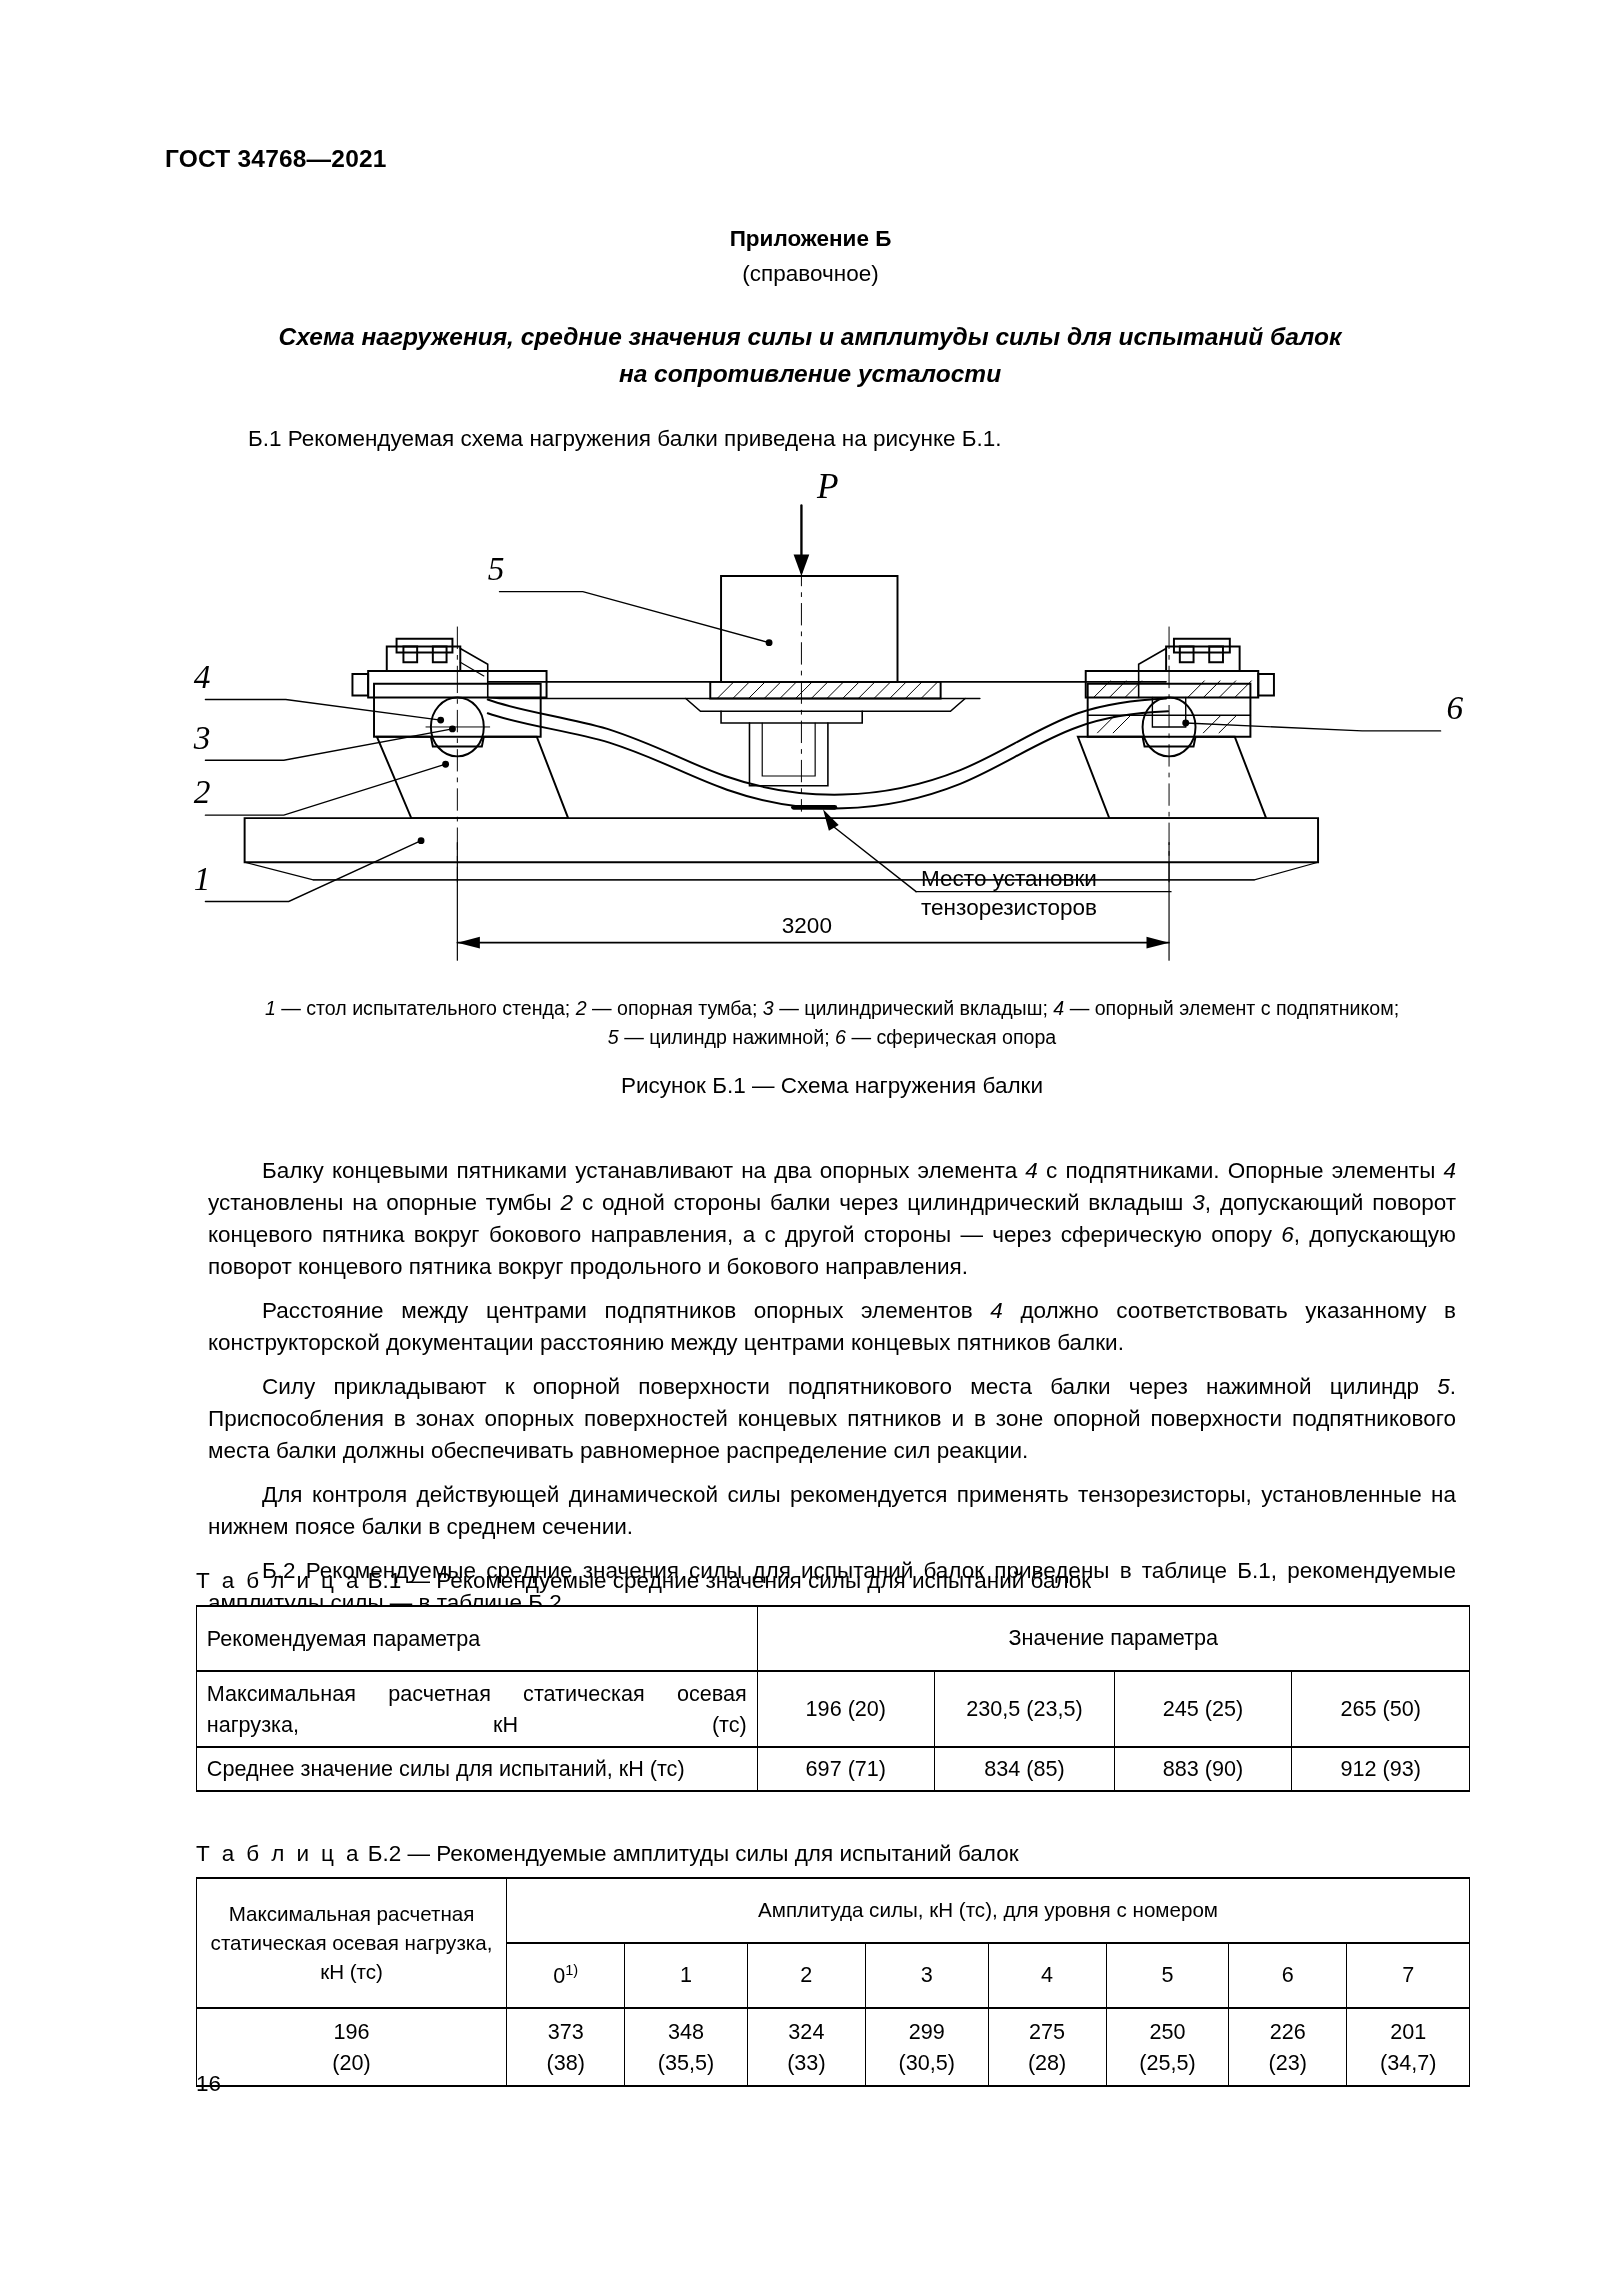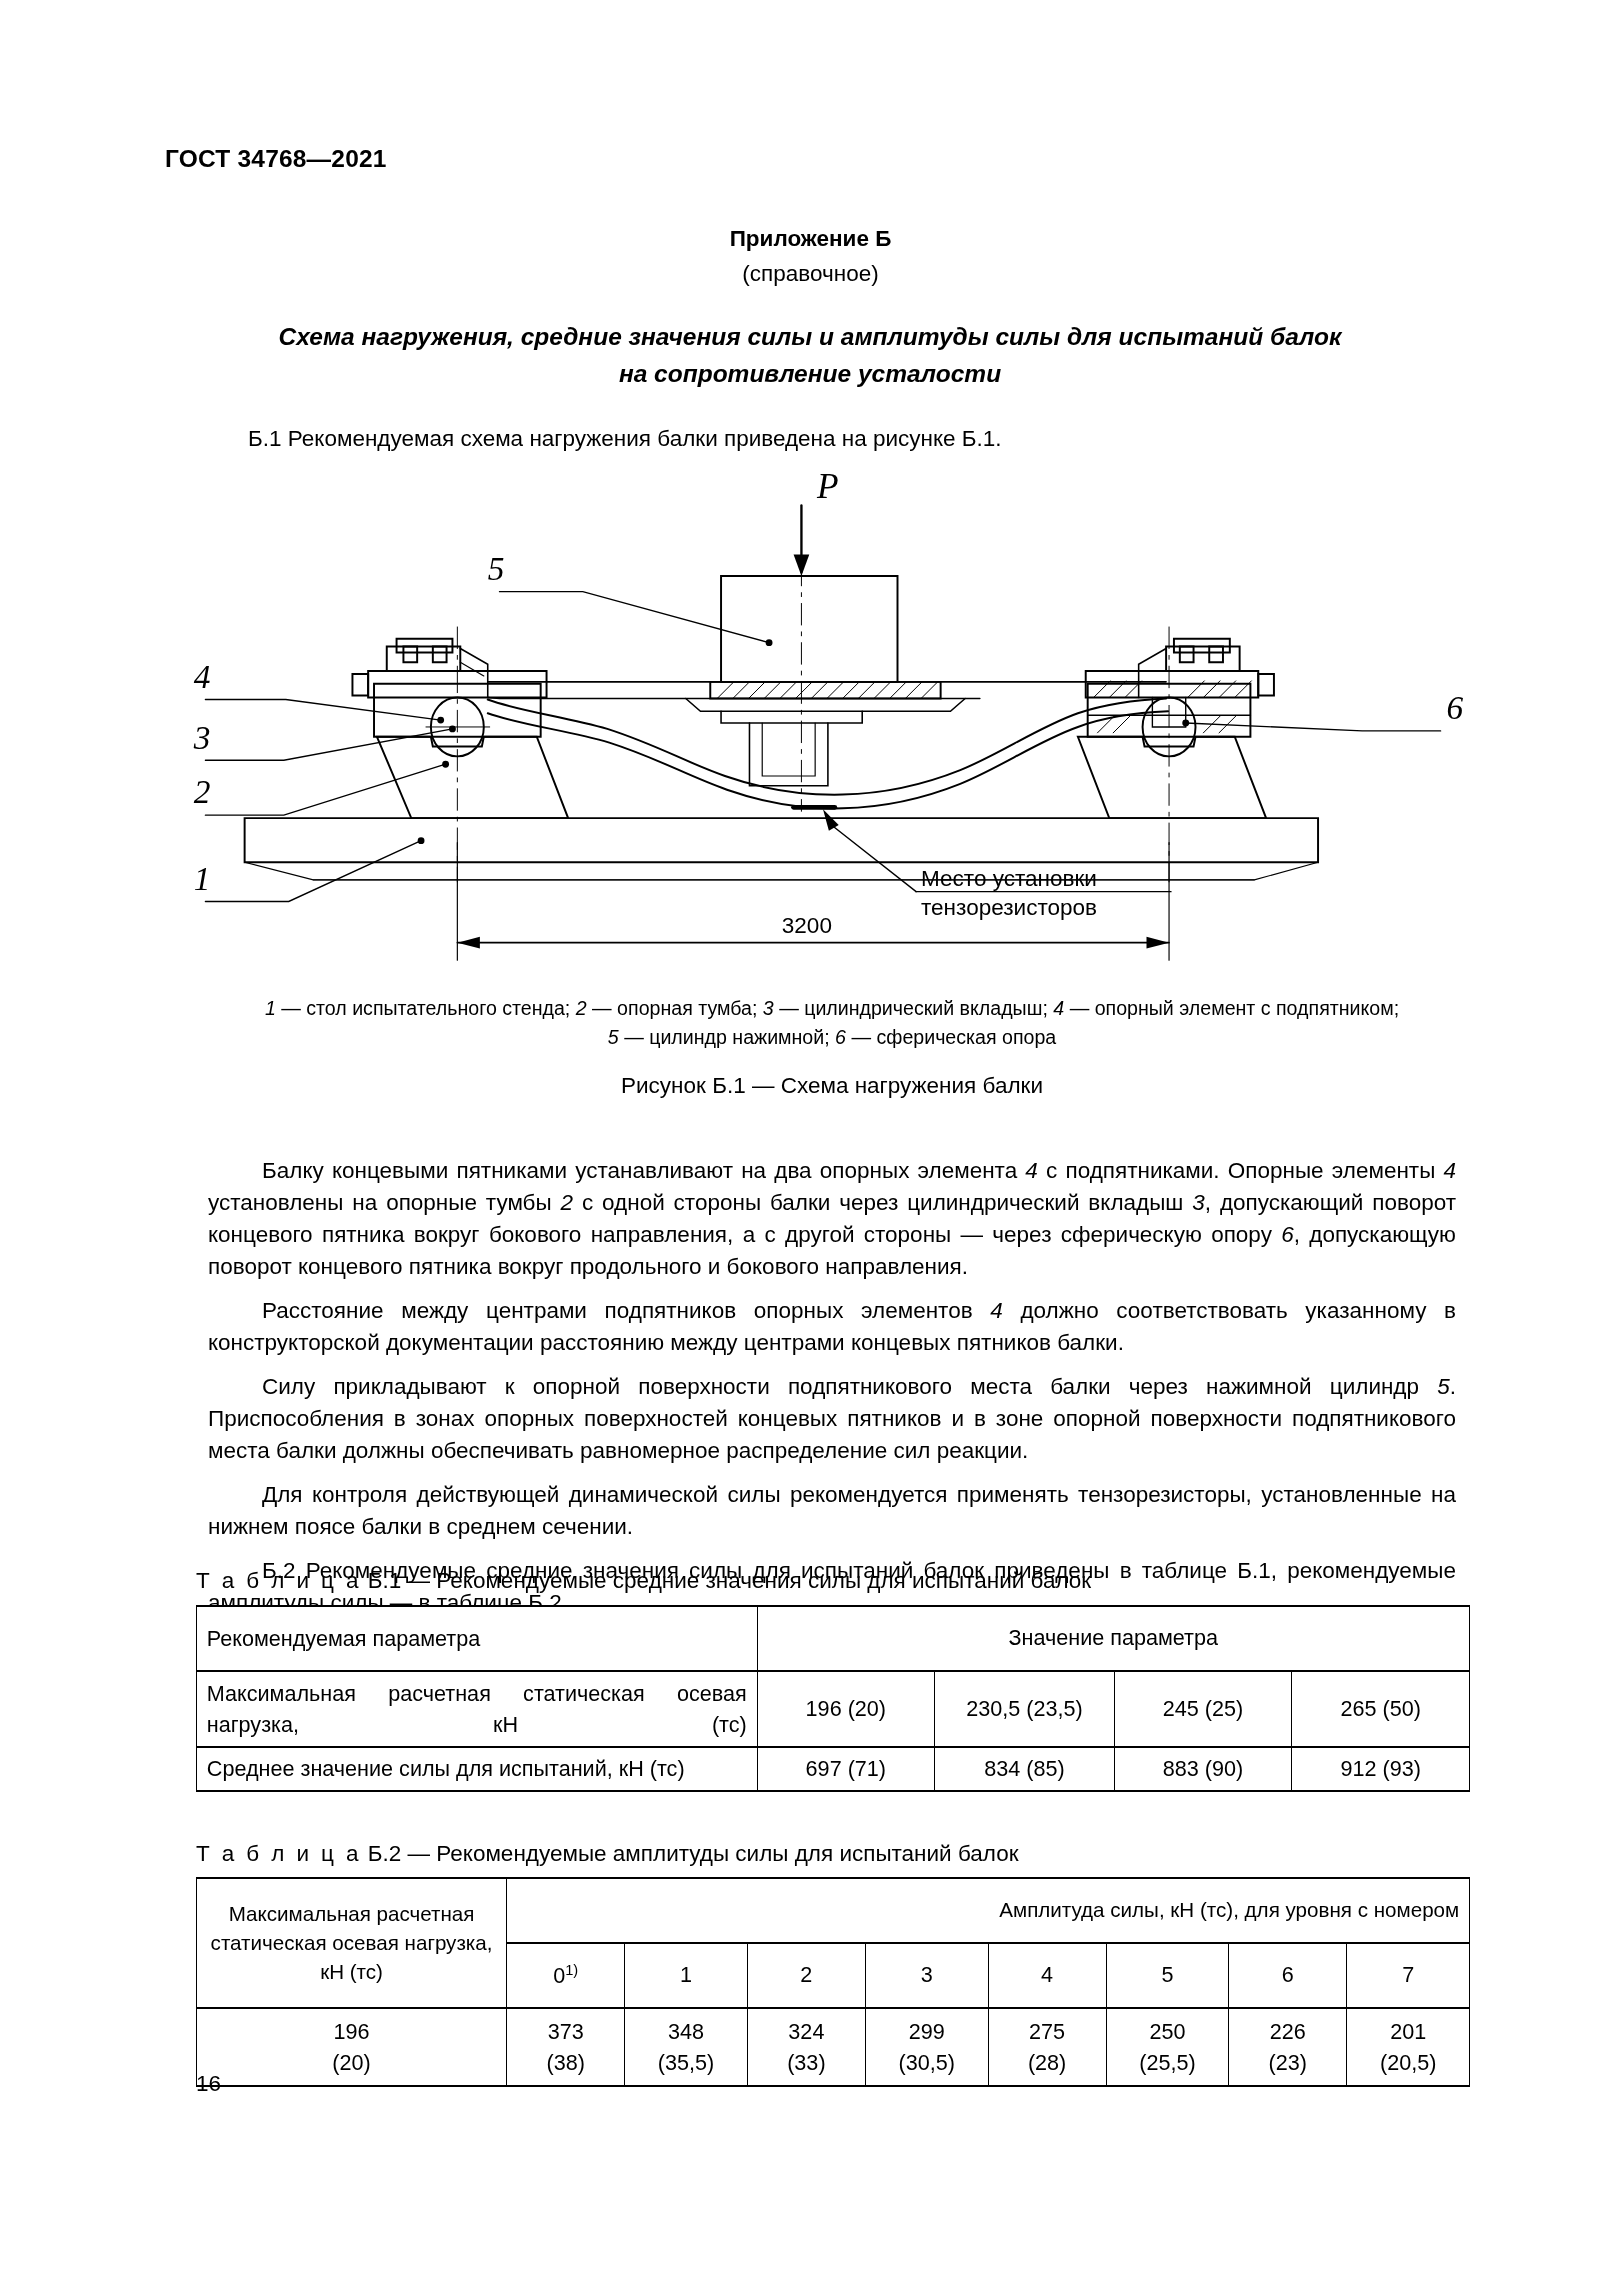--- a/index.html
+++ b/index.html
@@ -164,21 +164,21 @@
     top: 1877px;
     width: 1274px;
   }
   #table-b2 .hdr-left {
     text-align: center;
     width: 338px;
     line-height: 29px;
     font-size: 20.6px;
   }
   #table-b2 .hdr-span {
-    text-align: right;
+    text-align: center;
     font-size: 20.6px;
     height: 51px;
   }
   #table-b2 .lvl {
     text-align: center;
     height: 51px;
     width: 117px;
     font-size: 21.6px;
   }
   #table-b2 .datacell {
@@ -467,21 +467,21 @@
         <td class="datacell thickline thickbottom">
           <div>250</div>
           <div>(25,5)</div>
         </td>
         <td class="datacell thickline thickbottom">
           <div>226</div>
           <div>(23)</div>
         </td>
         <td class="datacell thickline thickbottom">
           <div>201</div>
-          <div>(20,5)</div>
+          <div>(34,7)</div>
         </td>
       </tr>
     </tbody>
   </table>
 
   <div class="page-number">16</div>
 
 </div>
 
 

